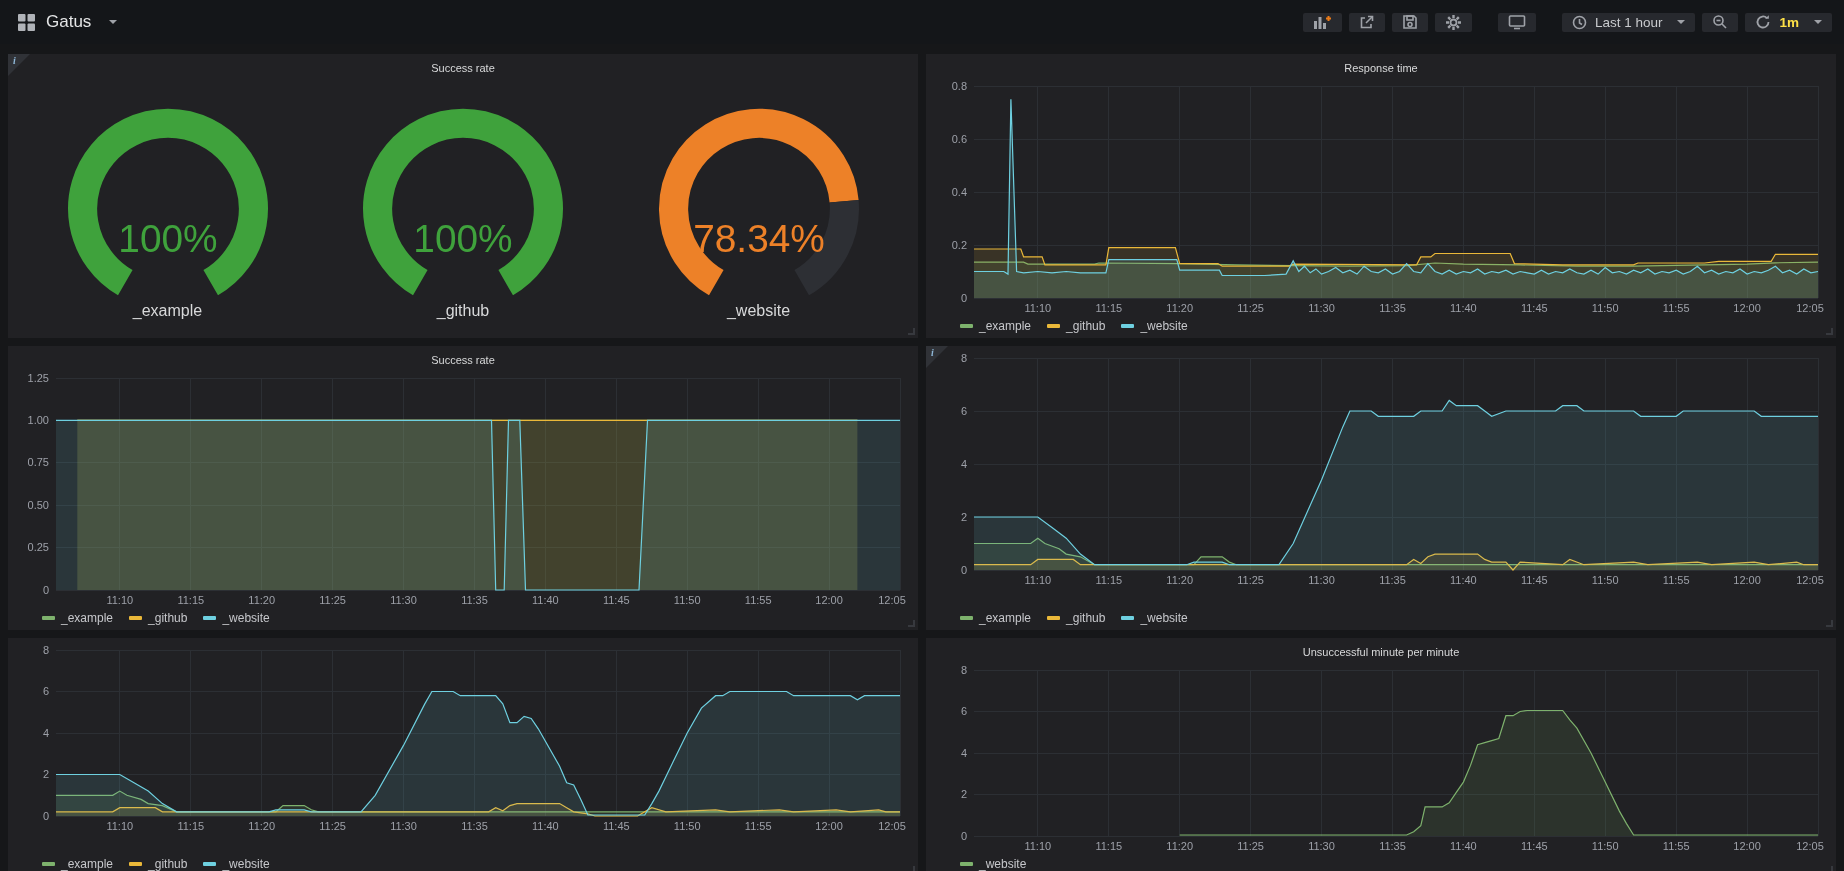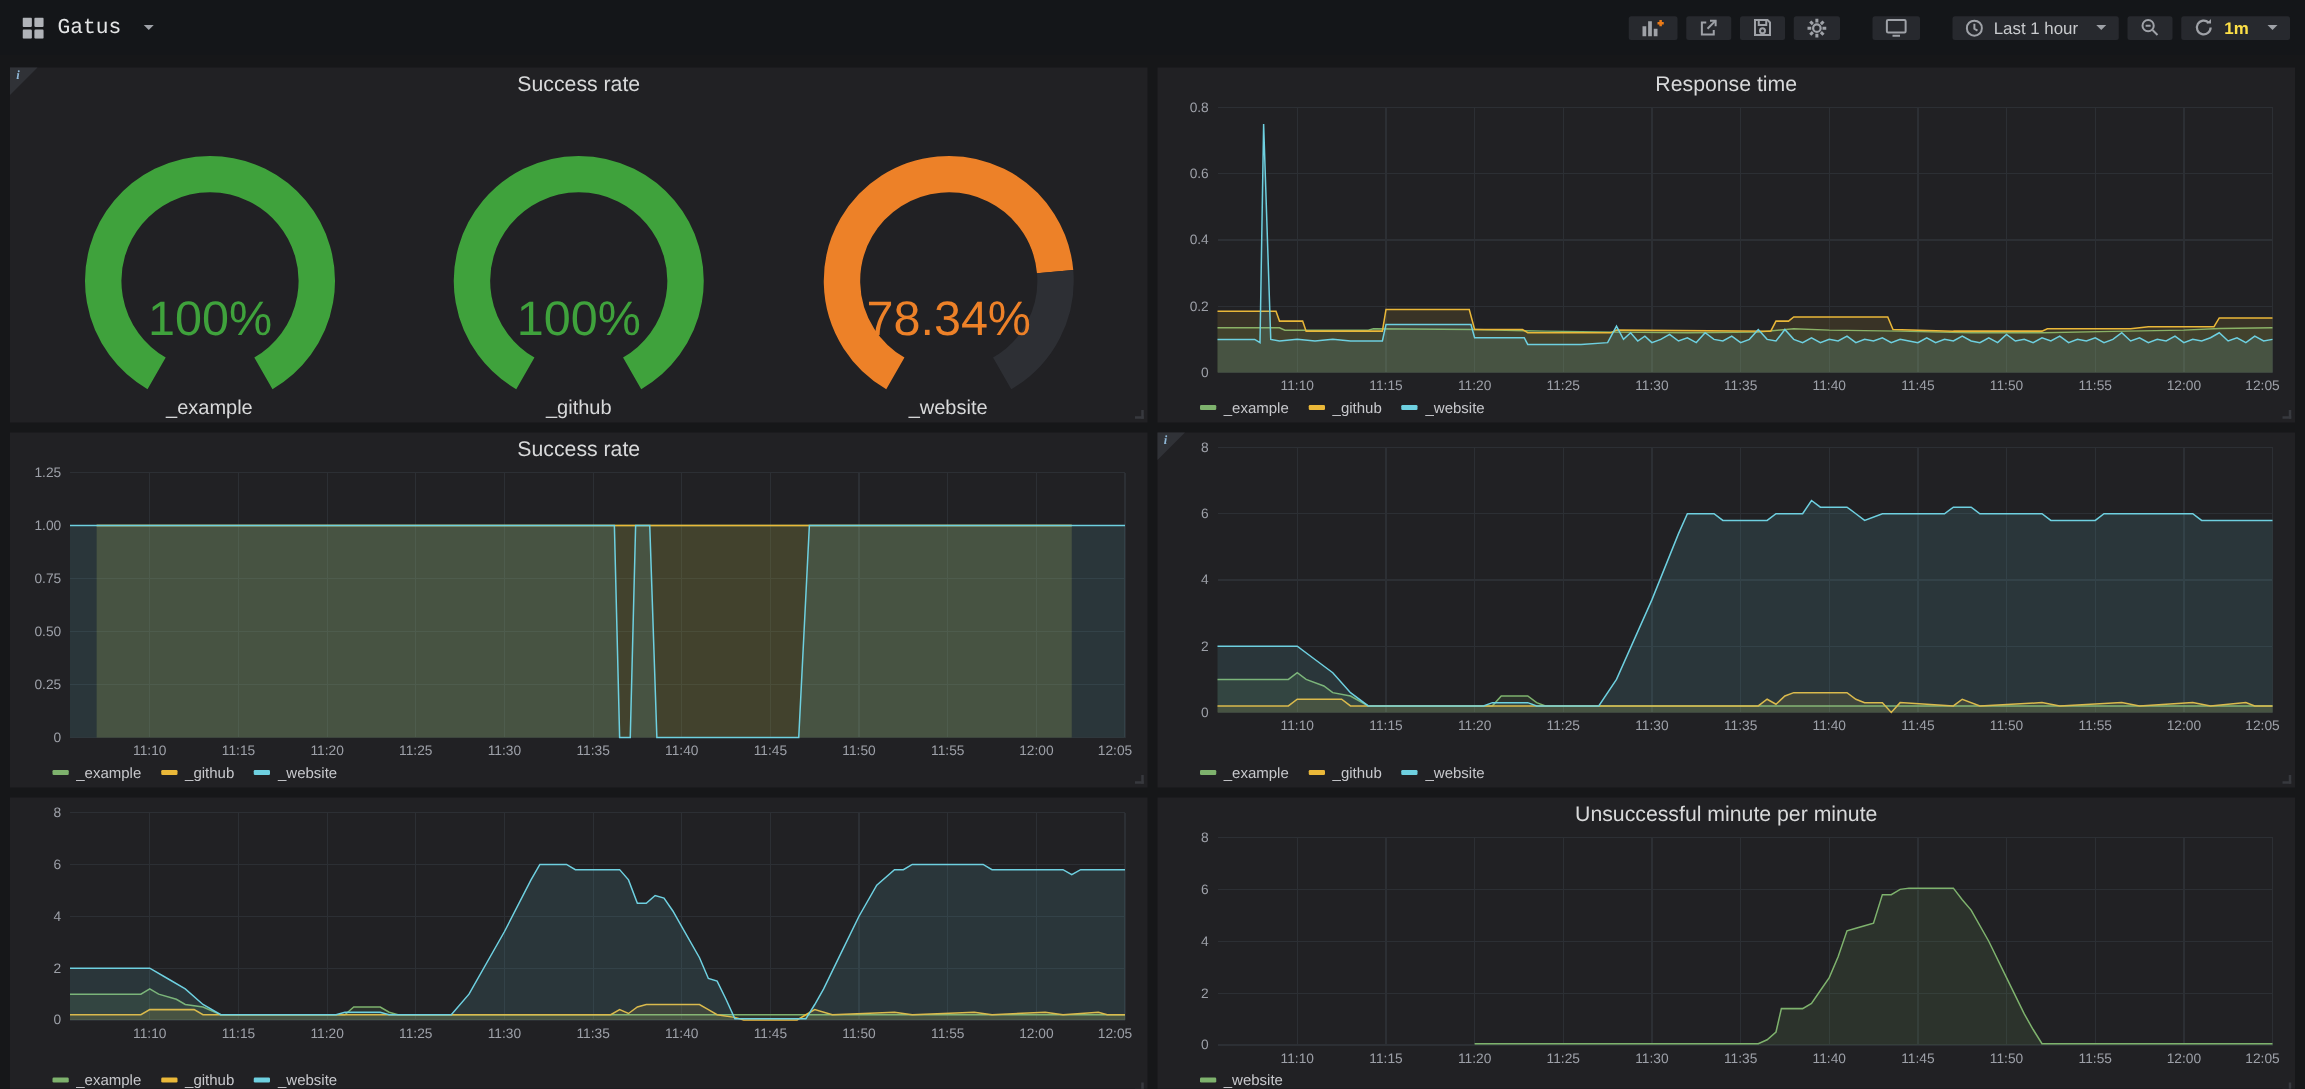--- a/index.html
+++ b/index.html
@@ -8,55 +8,55 @@
     width:1844px; height:871px; overflow:hidden;
     background:#161719;
     font-family:"Liberation Sans", sans-serif;
     color:#d8d9da;
   }
   
   .navbar { height:44px; display:flex; align-items:center; justify-content:space-between;
             padding:0 12px; background:#141619; }
   .nav-left { display:flex; align-items:center; }
   .menu-btn { display:flex; align-items:center; gap:11px; background:none; border:none; cursor:pointer; padding:4px 6px; }
-  .dash-title { color:#e4e5e6; font-size:17px;font-family:Liberation Mono, monospace; }
+  .dash-title { color:#e4e5e6; font-size:17px; }
   .caret { width:0; height:0; border-left:4px solid transparent; border-right:4px solid transparent;
            border-top:4px solid #9fa2a8; display:inline-block; margin-left:7px; }
   .nav-right { display:flex; align-items:center; gap:7px; }
   .nav-btn { height:19px; min-width:36px; padding:0 10px; background:#27292e; border:none; border-radius:2px;
              display:flex; align-items:center; justify-content:center; gap:8px;
              color:#c9cbce; font-size:13.5px; cursor:pointer; }
   .nav-btn svg { display:block; }
   .nav-gap { width:12px; }
   .refresh-val { color:#fde047; font-weight:bold; }
   .icon-stroke { stroke:#9fa2a8; fill:none; stroke-width:1.6; }
   
   .dash { padding:10px 8px; display:grid; grid-template-columns:1fr 1fr;
           grid-template-rows:284px 284px 238px; gap:8px; }
   .panel { position:relative; background:#212124; padding:4px 10px 2px;
            display:flex; flex-direction:column; }
-  .panel-title { margin:0; text-align:center; font-size:17px; font-weight:500; color:#d8d9da;
+  .panel-title { margin:0; text-align:center; font-size:11px; font-weight:500; color:#d8d9da;
                  height:20px; line-height:20px; flex:none; cursor:pointer; }
   .chart-body { flex:1; min-height:0; }
   .chart-legend { flex:none; height:20px; display:flex; align-items:center; gap:16px;
                   padding-left:24px; font-size:12px; color:#c7c8cc; }
   .lg-item { display:flex; align-items:center; cursor:pointer; }
   .lg-dash { display:inline-block; width:13px; height:4px; border-radius:1px; margin-right:6px; }
   .corner { position:absolute; top:0; left:0; width:0; height:0;
             border-top:22px solid #303237; border-right:22px solid transparent; z-index:2; }
   .corner-i { position:absolute; top:1px; left:5px; z-index:3; font-size:10px; font-style:italic;
               font-weight:bold; color:#8fb8d8; font-family:"Liberation Serif", serif; }
   .rsz { position:absolute; right:3px; bottom:3px; width:7px; height:7px;
          border-right:2px solid #37393e; border-bottom:2px solid #37393e; cursor:se-resize; }
   
   .ylab { fill:#9da0a8; font-size:11px; text-anchor:end; }
   .xlab { fill:#9da0a8; font-size:11px; text-anchor:middle; }
   .grid-line { stroke:#2c2f34; stroke-width:1; shape-rendering:crispEdges; }
   
-  .gauge-row { flex:1; display:flex; align-items:flex-end; justify-content:space-evenly; padding-top:6px; }
+  .gauge-row { flex:1; display:flex; align-items:center; justify-content:space-evenly; padding-top:6px; }
   .gauge { display:flex; flex-direction:column; align-items:center; }
   .gauge-svg { width:292px; height:199px; }
   .gval { text-anchor:middle; font-size:40px; }
   .gauge-label { text-align:center; font-size:16px; color:#d8d9da; margin-top:3px; }
 </style>
 </head>
 <body>
 
 <nav class="navbar">
   <div class="nav-left">

